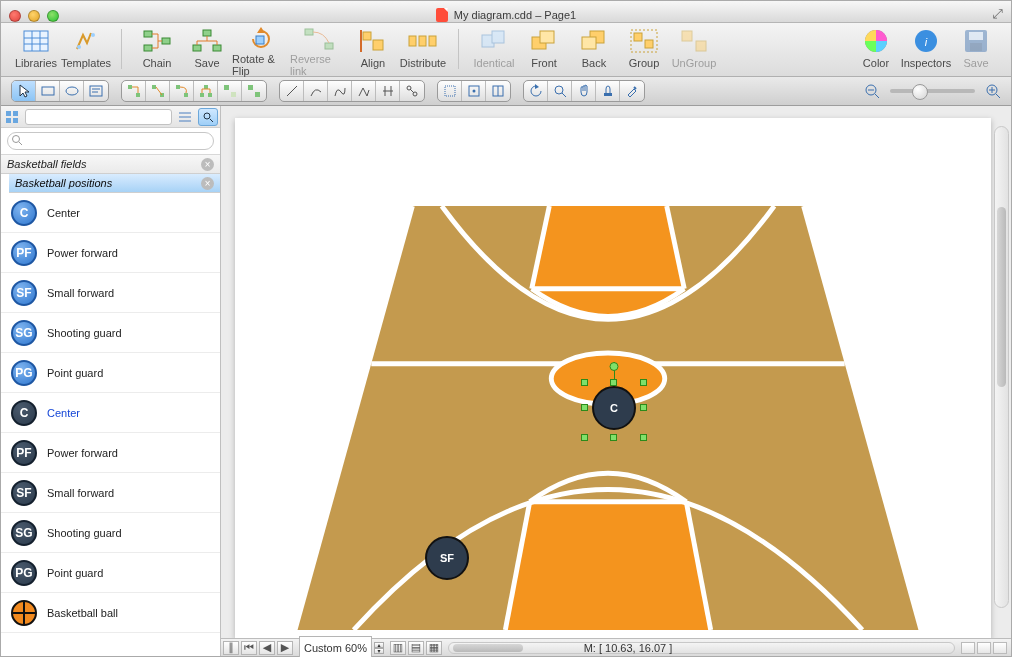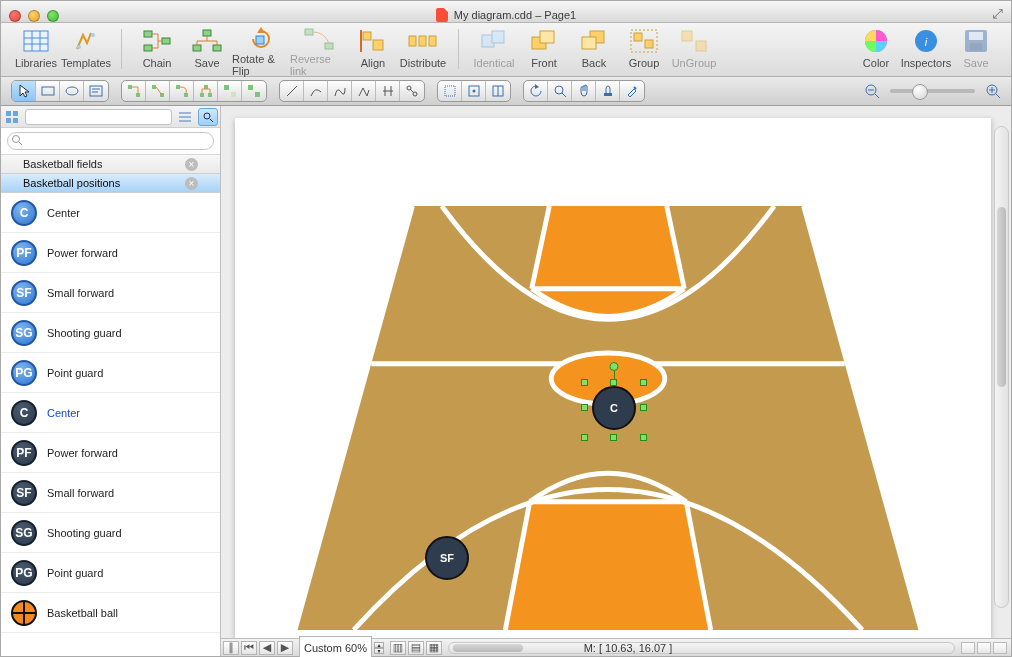--- a/index.html
+++ b/index.html
@@ -35,24 +35,24 @@
   
   .body{ flex:1; display:flex; min-height:0;}
   
   .sidebar{ width:220px; background:#fff; border-right:1px solid #bfbfbf; display:flex; flex-direction:column;}
   .sidehead{ height:22px; background:linear-gradient(#f5f5f5,#e4e4e4); border-bottom:1px solid #cfcfcf; display:flex; align-items:center; padding:0 2px; gap:4px;}
   .sidehead .tabico{ width:18px; height:18px; display:flex; align-items:center; justify-content:center; color:#555;}
   .sidehead input{ flex:1; height:16px; border:1px solid #c2c2c2; border-radius:3px; padding:0 4px; font-size:11px; background:#fff;}
   .sidehead .srch{ width:20px; height:18px; background:linear-gradient(#cfe8ff,#9fcff7); border:1px solid #6ca7d9; border-radius:3px; display:flex; align-items:center; justify-content:center; color:#234;}
   .sidefilter{ padding:4px 6px; border-bottom:1px solid #d8d8d8;}
   .sidefilter input{ width:100%; height:18px; border:1px solid #c7c7c7; border-radius:9px; padding:0 18px 0 8px; background:#fff;}
-  .cat{ height:19px; display:flex; align-items:center; padding:0 22px; font-size:12px; border-bottom:1px solid #cfcfcf;}
+  .cat{ height:19px; display:flex; align-items:center; padding:0 6px; font-size:12px; border-bottom:1px solid #cfcfcf;font-style:italic;}
   .cat .x{ margin-left:auto; width:13px; height:13px; border-radius:50%; background:#bcbcbc; color:#fff; font-size:10px; display:flex; align-items:center; justify-content:center;}
   .cat.plain{ background:linear-gradient(#f7f7f7,#eaeaea); color:#222;}
-  .cat.active{ background:linear-gradient(#d9ecff,#a7d2f6); color:#0a0a0a;}
+  .cat.active{ background:linear-gradient(#d9ecff,#a7d2f6); color:#0a0a0a;margin-left:8px;}
   .items{ flex:1; overflow:auto;}
   .item{ height:40px; display:flex; align-items:center; gap:10px; padding:0 10px; border-bottom:1px solid #ececec; color:#222;}
   .item.sel{ color:#1546d6;}
   .badge{ width:26px; height:26px; border-radius:50%; display:flex; align-items:center; justify-content:center; font-weight:700; color:#fff; font-size:12px; border:2px solid; }
   .badge.blue{ background:radial-gradient(circle at 35% 30%,#7fb4ef,#2f77cf); border-color:#1e57a3;}
   .badge.dark{ background:radial-gradient(circle at 35% 30%,#4a5a6d,#2b3a4c); border-color:#14202e;}
   .bball{ width:26px; height:26px; border-radius:50%; background:#f28a1f; border:2px solid #111; position:relative;}
   .bball::before,.bball::after{content:"";position:absolute;background:#111;}
   .bball::before{left:0;right:0;top:50%;height:2px;transform:translateY(-50%);}
   .bball::after{top:0;bottom:0;left:50%;width:2px;transform:translateX(-50%);}

